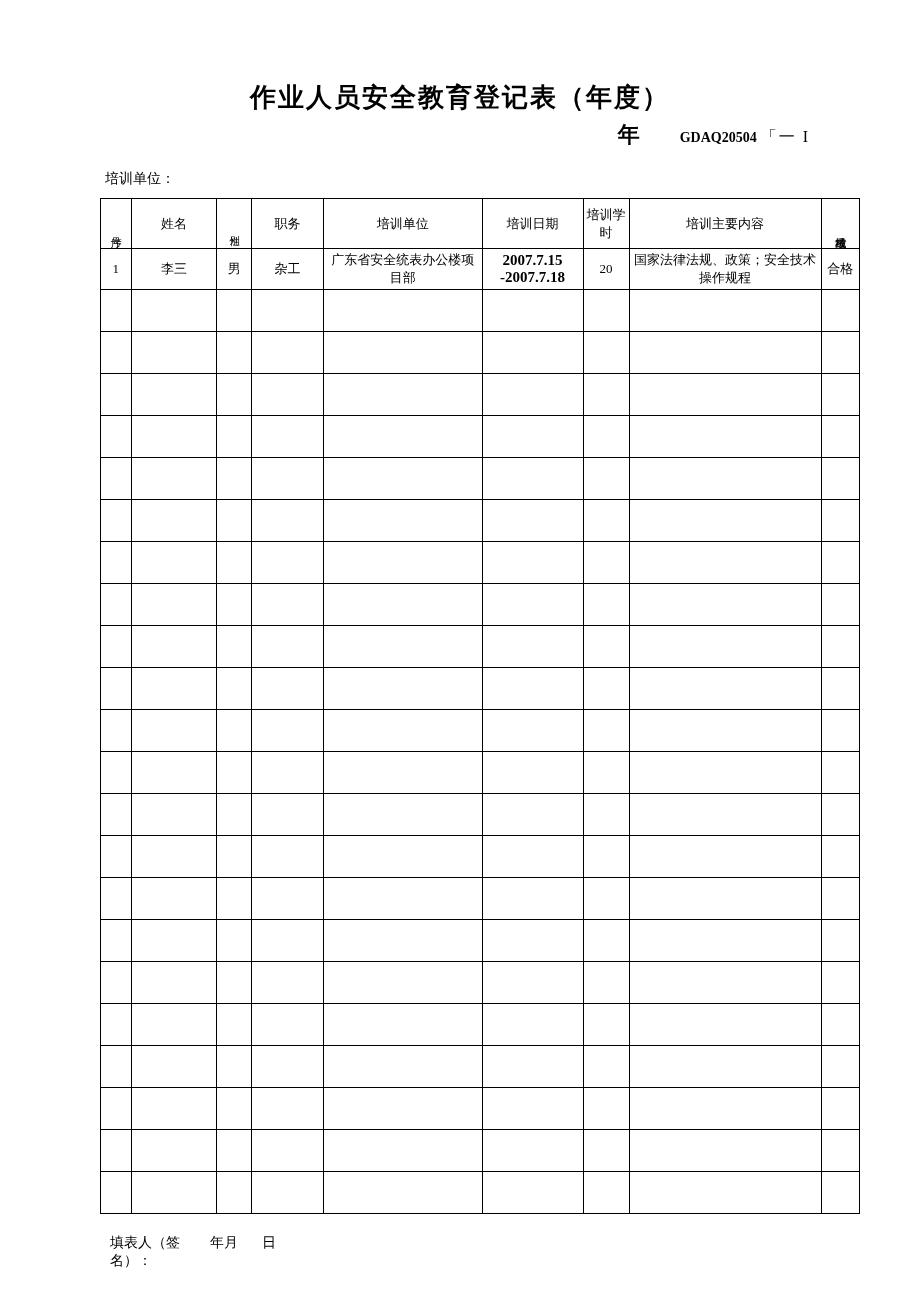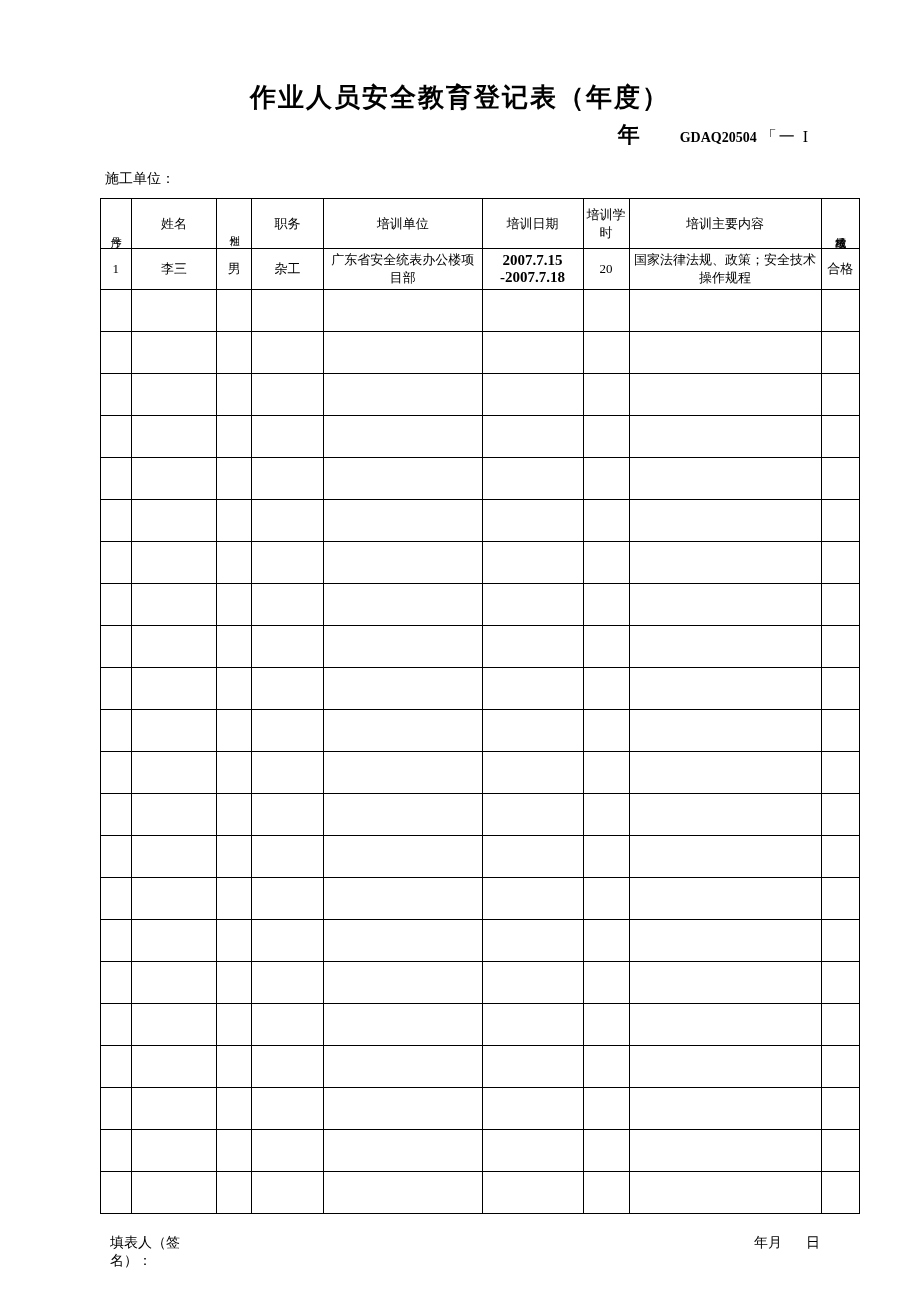--- a/index.html
+++ b/index.html
@@ -88,21 +88,21 @@
       line-height: 1;
     }
     .data-row td {
       height: 40px;
     }
     .empty-row td {
       height: 42px;
     }
     .footer-row {
       display: flex;
-      justify-content: space-between;
+      justify-content: flex-start;
       margin-top: 20px;
       font-size: 14px;
       padding-left: 50px;
       padding-right: 40px;
     }
     .footer-left {
       width: 100px;
     }
     .footer-right {
       display: flex;
@@ -120,21 +120,21 @@
 
 <div class="subtitle-row">
   <span class="year-label">年</span>
   <span>
     <span class="code-label">GDAQ20504</span>
     <span class="bracket">「一 I</span>
   </span>
 </div>
 
 <div class="info-row">
-  <div class="info-left">施工单位：</div>
+  <div class="info-left">培训单位：</div>
 </div>
 
 <table>
   <thead>
     <tr>
       <th class="col-seq"><span class="vertical-text">序号</span></th>
       <th class="col-name">姓名</th>
       <th class="col-gender"><span class="vertical-text small-header">性别</span></th>
       <th class="col-job">职务</th>
       <th class="col-unit">培训单位</th>

